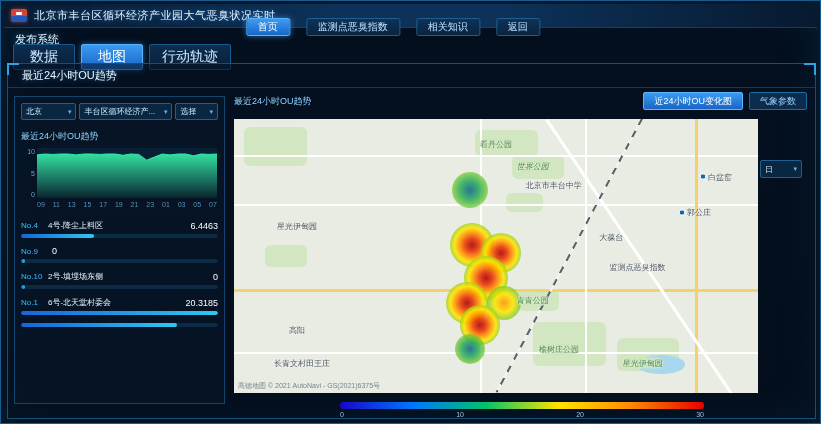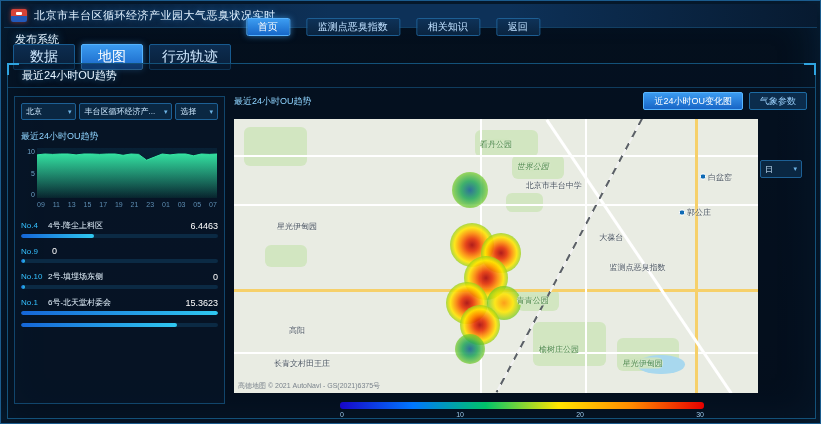--- a/index.html
+++ b/index.html
@@ -199,21 +199,21 @@
               <span class="val">0</span>
             </div>
             <div class="bar">
               <i class="fill" style="width: 2%;"></i>
             </div>
           </div>
           <div class="t5row">
             <div class="t5top">
               <span class="rank">No.1</span>
               <span class="name">6号-北天堂村委会</span>
-              <span class="val">15.3623</span>
+              <span class="val">20.3185</span>
             </div>
             <div class="bar">
               <i class="fill" style="width: 100%;"></i>
             </div>
           </div>
           <div class="t5row">
             <div class="bar">
               <i class="fill" style="width: 79%;"></i>
             </div>
           </div>

